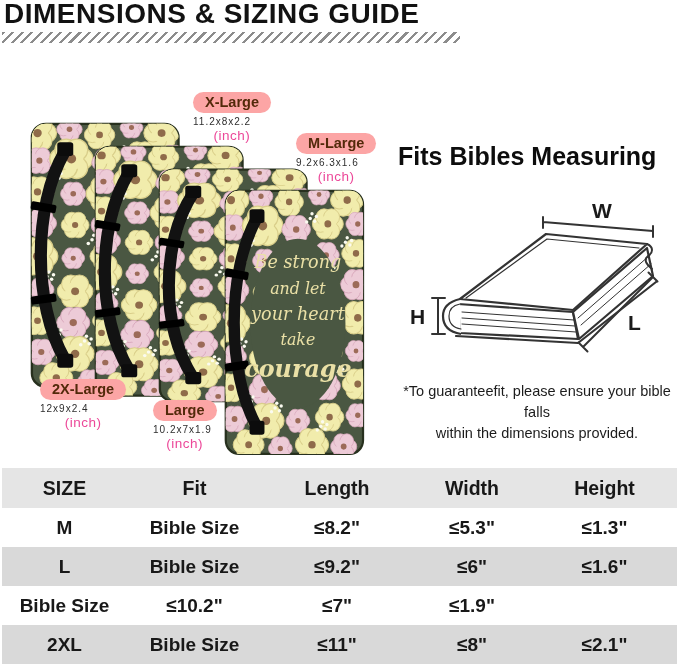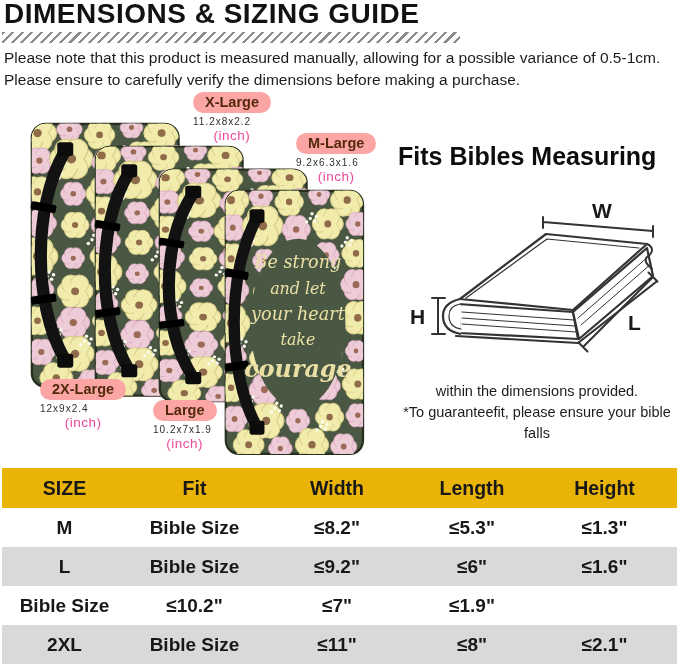--- a/index.html
+++ b/index.html
@@ -34,34 +34,30 @@
   .book-line{stroke:#333;fill:none;stroke-linecap:round;stroke-linejoin:round;}
   .book-face{stroke:#333;fill:#ffffff;stroke-linejoin:round;}
   .dim-label{font-weight:700;font-size:21px;fill:#1a1a1a;font-family:"Liberation Sans",sans-serif;}
   .footnote{position:absolute;left:398px;top:381px;width:278px;text-align:center;
     font-size:14.5px;font-weight:500;color:#1c1c1c;line-height:21px;}
 
   
   .size-table{position:absolute;left:2px;top:468px;width:675px;color:#181818;}
   .t-row{display:grid;grid-template-columns:125px 135px 150px 120px 145px;height:39px;
     align-items:center;text-align:center;font-size:19px;font-weight:700;background:#ffffff;}
-  .t-head{background:#eab308;height:40px;font-size:19.5px;}
+  .t-head{background:#e5e5e5;height:40px;font-size:19.5px;}
   .t-alt{background:#D9D9D9;}
 </style>
 </head>
 <body>
 
 <div class="canvas">
 
   <div class="page-title">DIMENSIONS &amp; SIZING GUIDE</div>
   <div class="hatch-rule"></div>
-  <div class="note">
-    <div>Please note that this product is measured manually, allowing for a possible variance of 0.5-1cm.</div>
-    <div>Please ensure to carefully verify the dimensions before making a purchase.</div>
-  </div>
 
   <svg class="covers-svg" width="390" height="375" viewBox="0 0 390 375">
     <defs>
       <g id="flower-cream">
         <circle cx="6.5" cy="0" r="7" fill="#F1ECAC" stroke="#D9CE8A" stroke-width="0.8"></circle>
         <circle cx="3.25" cy="5.63" r="7" fill="#F1ECAC" stroke="#D9CE8A" stroke-width="0.8"></circle>
         <circle cx="-3.25" cy="5.63" r="7" fill="#F1ECAC" stroke="#D9CE8A" stroke-width="0.8"></circle>
         <circle cx="-6.5" cy="0" r="7" fill="#F1ECAC" stroke="#D9CE8A" stroke-width="0.8"></circle>
         <circle cx="-3.25" cy="-5.63" r="7" fill="#F1ECAC" stroke="#D9CE8A" stroke-width="0.8"></circle>
         <circle cx="3.25" cy="-5.63" r="7" fill="#F1ECAC" stroke="#D9CE8A" stroke-width="0.8"></circle>
@@ -417,30 +413,30 @@
       <text class="dim-label" x="10" y="132" font-size="20">H</text>
     </g>
 
     <g>
       <path class="book-line" stroke-width="2" d="M253,85 L183,155 M248.5,80.5 L257.5,89.5 M178.5,150.5 L187.5,159.5"></path>
       <text class="dim-label" x="228" y="138">L</text>
     </g>
   </svg>
 
   <div class="footnote">
+    <div>*To guaranteefit, please ensure your bible falls</div>
     <div>within the dimensions provided.</div>
-    <div>*To guaranteefit, please ensure your bible falls</div>
   </div>
 
   <div class="size-table">
     <div class="t-row t-head">
       <div>SIZE</div>
       <div>Fit</div>
+      <div>Length</div>
       <div>Width</div>
-      <div>Length</div>
       <div>Height</div>
     </div>
     <div class="t-row">
       <div>M</div>
       <div>Bible Size</div>
       <div>≤8.2"</div>
       <div>≤5.3"</div>
       <div>≤1.3"</div>
     </div>
     <div class="t-row t-alt">

